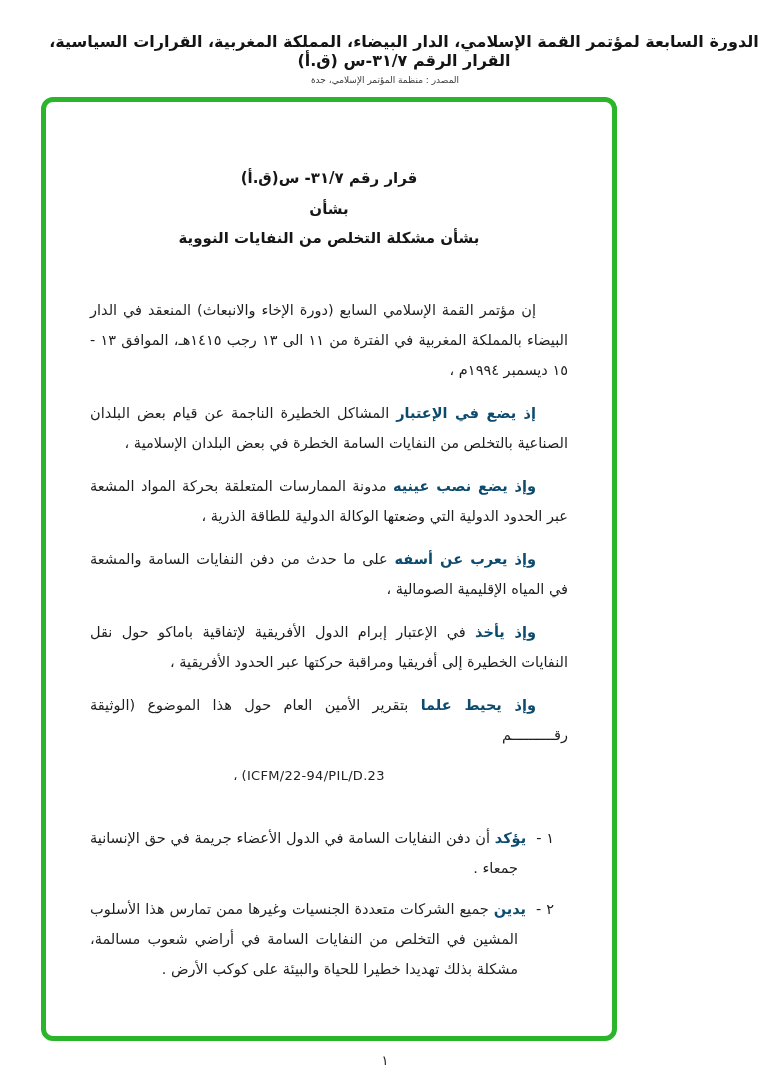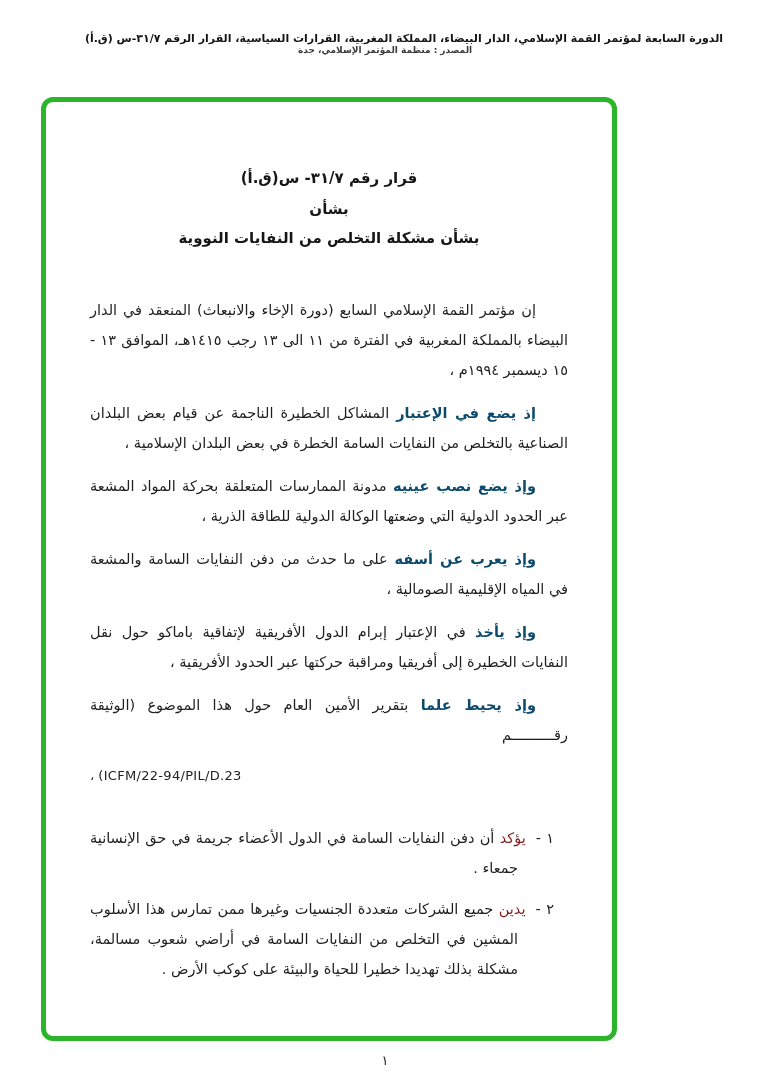--- a/index.html
+++ b/index.html
@@ -15,29 +15,30 @@
   .page { position: absolute; inset: 0; }
 
   
   .top-header {
     position: absolute;
     top: 32px; left: 0; right: 0;
     text-align: center;
     direction: rtl;
   }
   .hdr-line1 {
-    font-size: 11px;
+    font-size: 16px;
     font-weight: bold;
     color: #141414;
     letter-spacing: 0;
     padding-left: 38px;
   }
   .hdr-line2 {
+    margin-top: 5px;
     font-size: 9px;
-    font-weight: bold;
+    font-weight: normal;
     color: #3a3a3a;
     text-align: center;
   }
 
   
   .frame {
     position: absolute;
     top: 97px; left: 41px;
     width: 576px; height: 944px;
     box-sizing: border-box;
@@ -74,37 +75,37 @@
   }
   .para.indent { text-indent: 32px; }
   .para strong { font-weight: bold; color: #0c4a6e; }
 
   .doc-ref {
     margin: 2px 0 0 0;
     font-size: 13px;
     line-height: 26px;
     padding-right: 40px;
     direction: rtl;
-    text-align: left;
+    text-align: center;
     color: #222;
   }
   .doc-ref .code { direction: ltr; unicode-bidi: embed; letter-spacing: 0.3px; }
 
   .ops { margin-top: 34px; padding-right: 14px; }
   .list-item {
     font-size: 14.5px;
     line-height: 30px;
     text-align: justify;
     padding-right: 36px;
     text-indent: -36px;
     margin-bottom: 11px;
     color: #1e1e1e;
   }
   .list-item .num { margin-left: 10px; }
-  .list-item strong { font-weight: normal; color: #7f1d1d; }
+  .list-item strong { font-weight: bold; color: #0c4a6e; }
 
   .page-num {
     position: absolute;
     top: 1053px; left: 0; right: 0;
     text-align: center;
     font-size: 13px;
     color: #222;
   }
 </style>
 </head>

